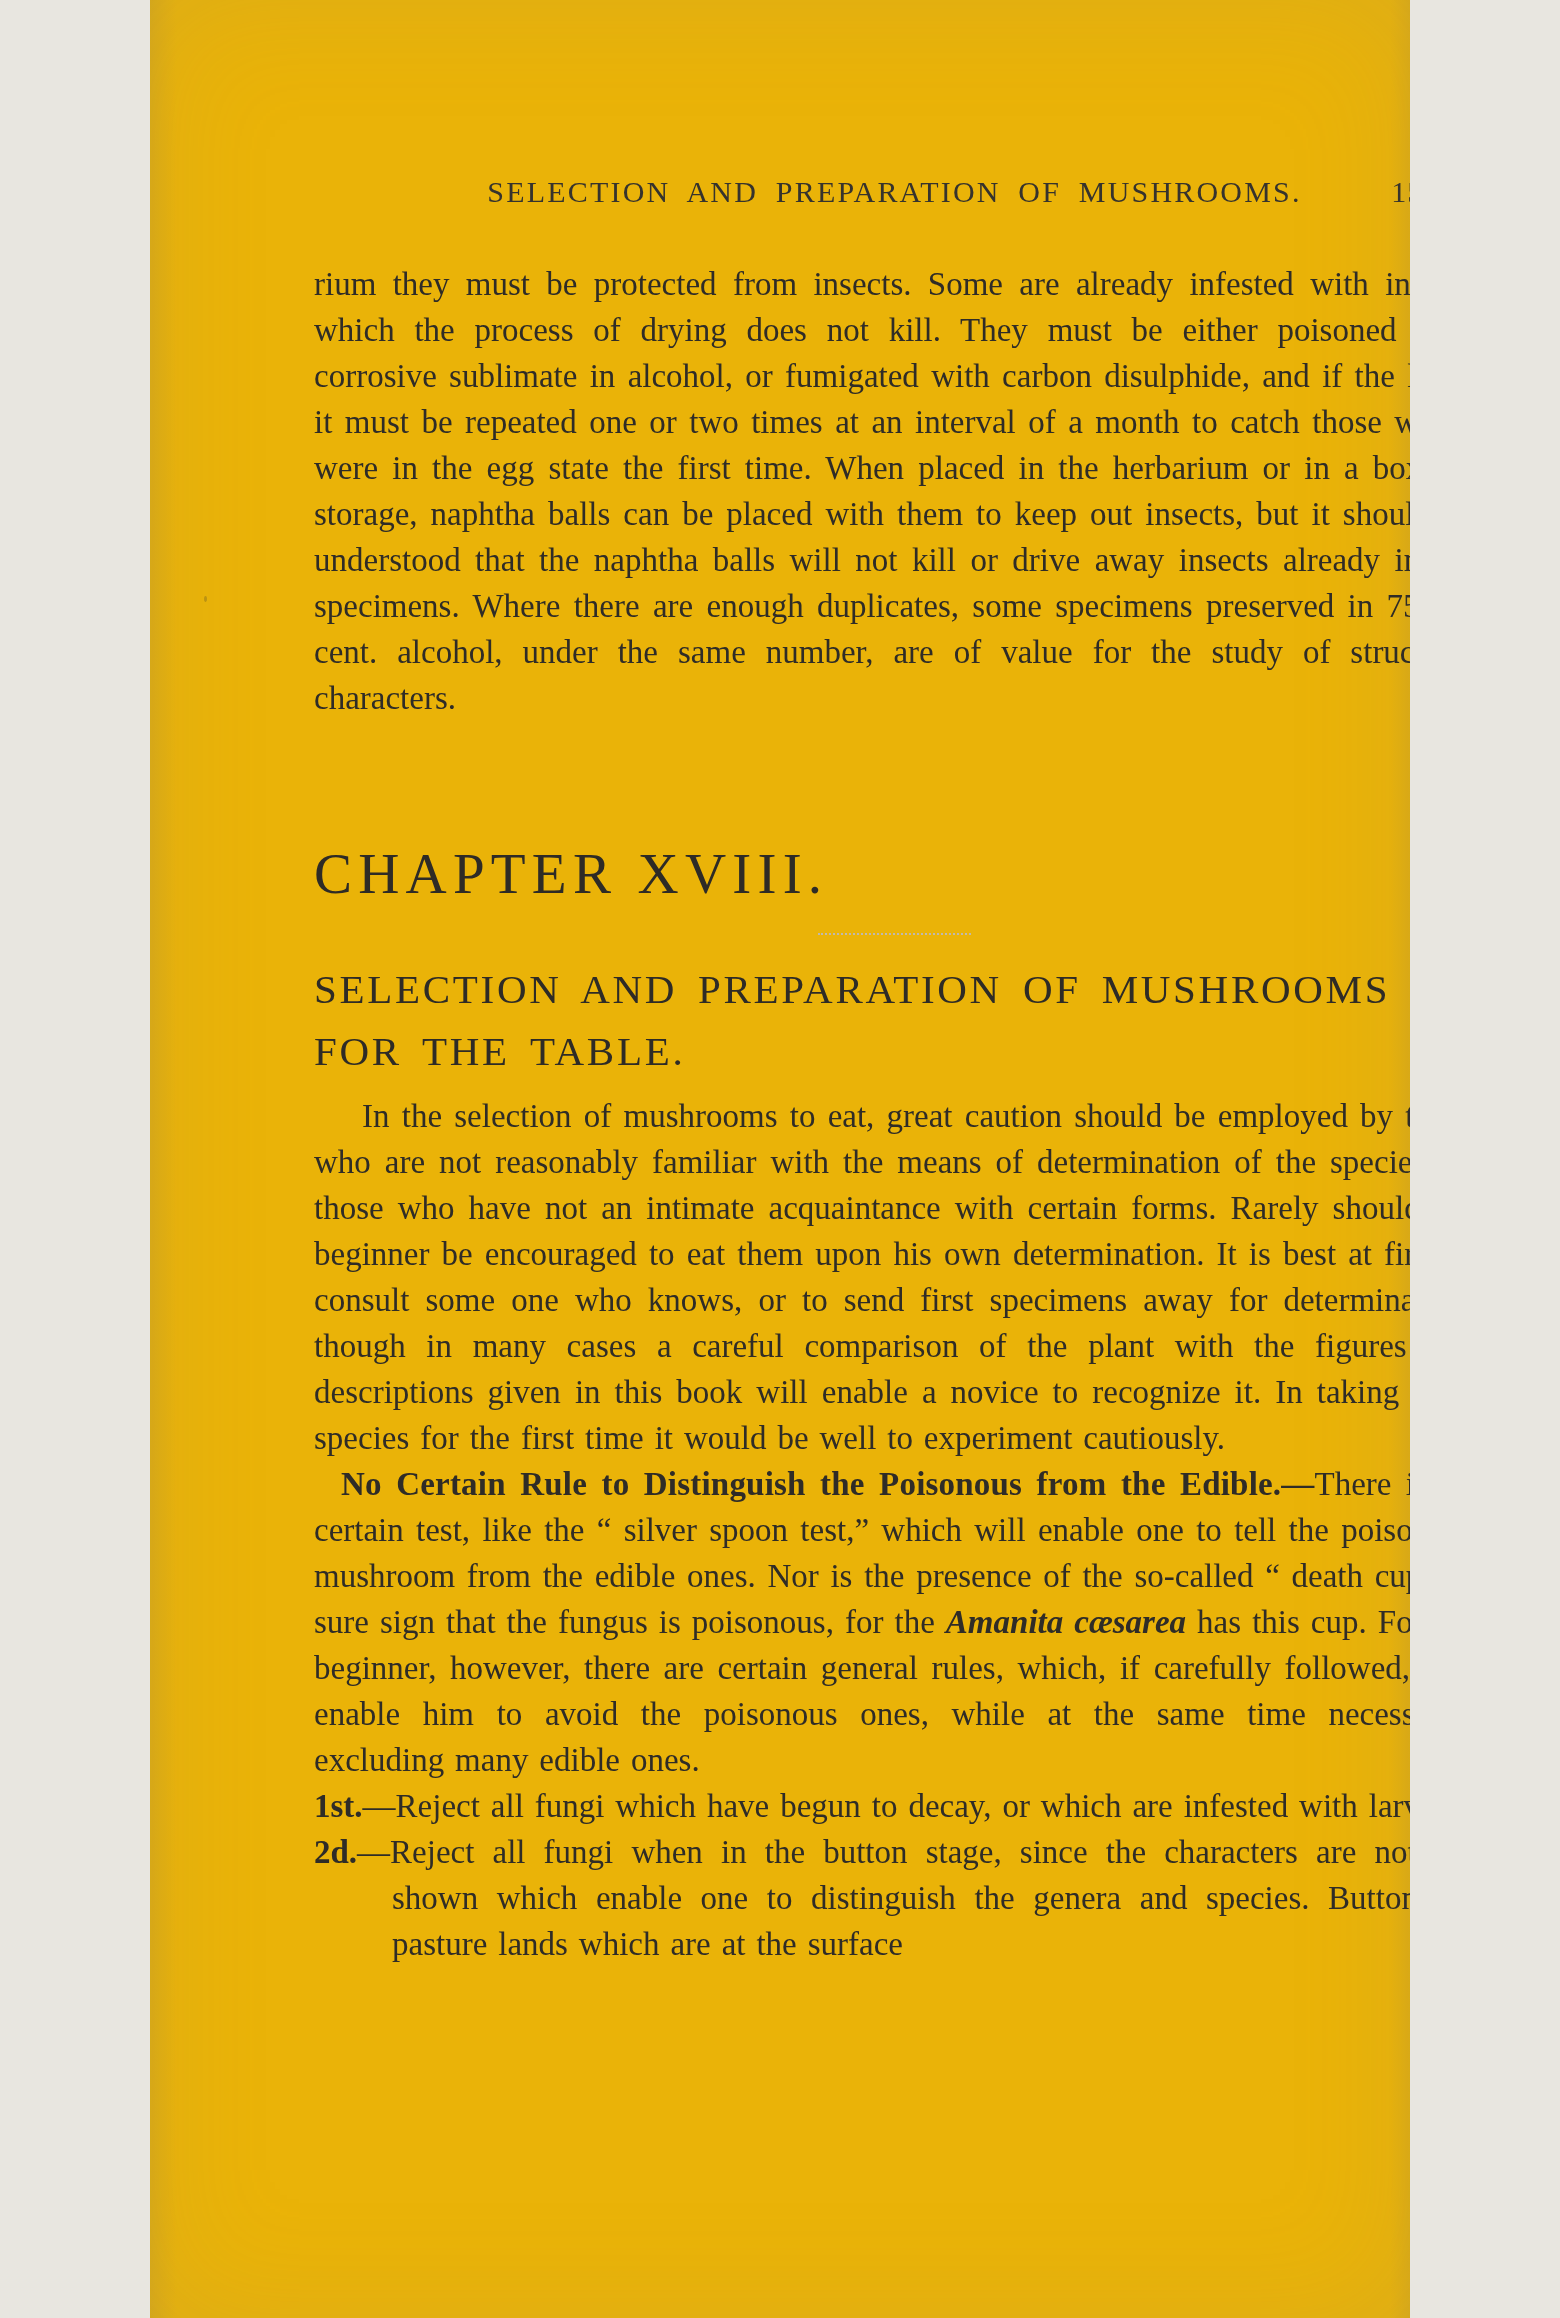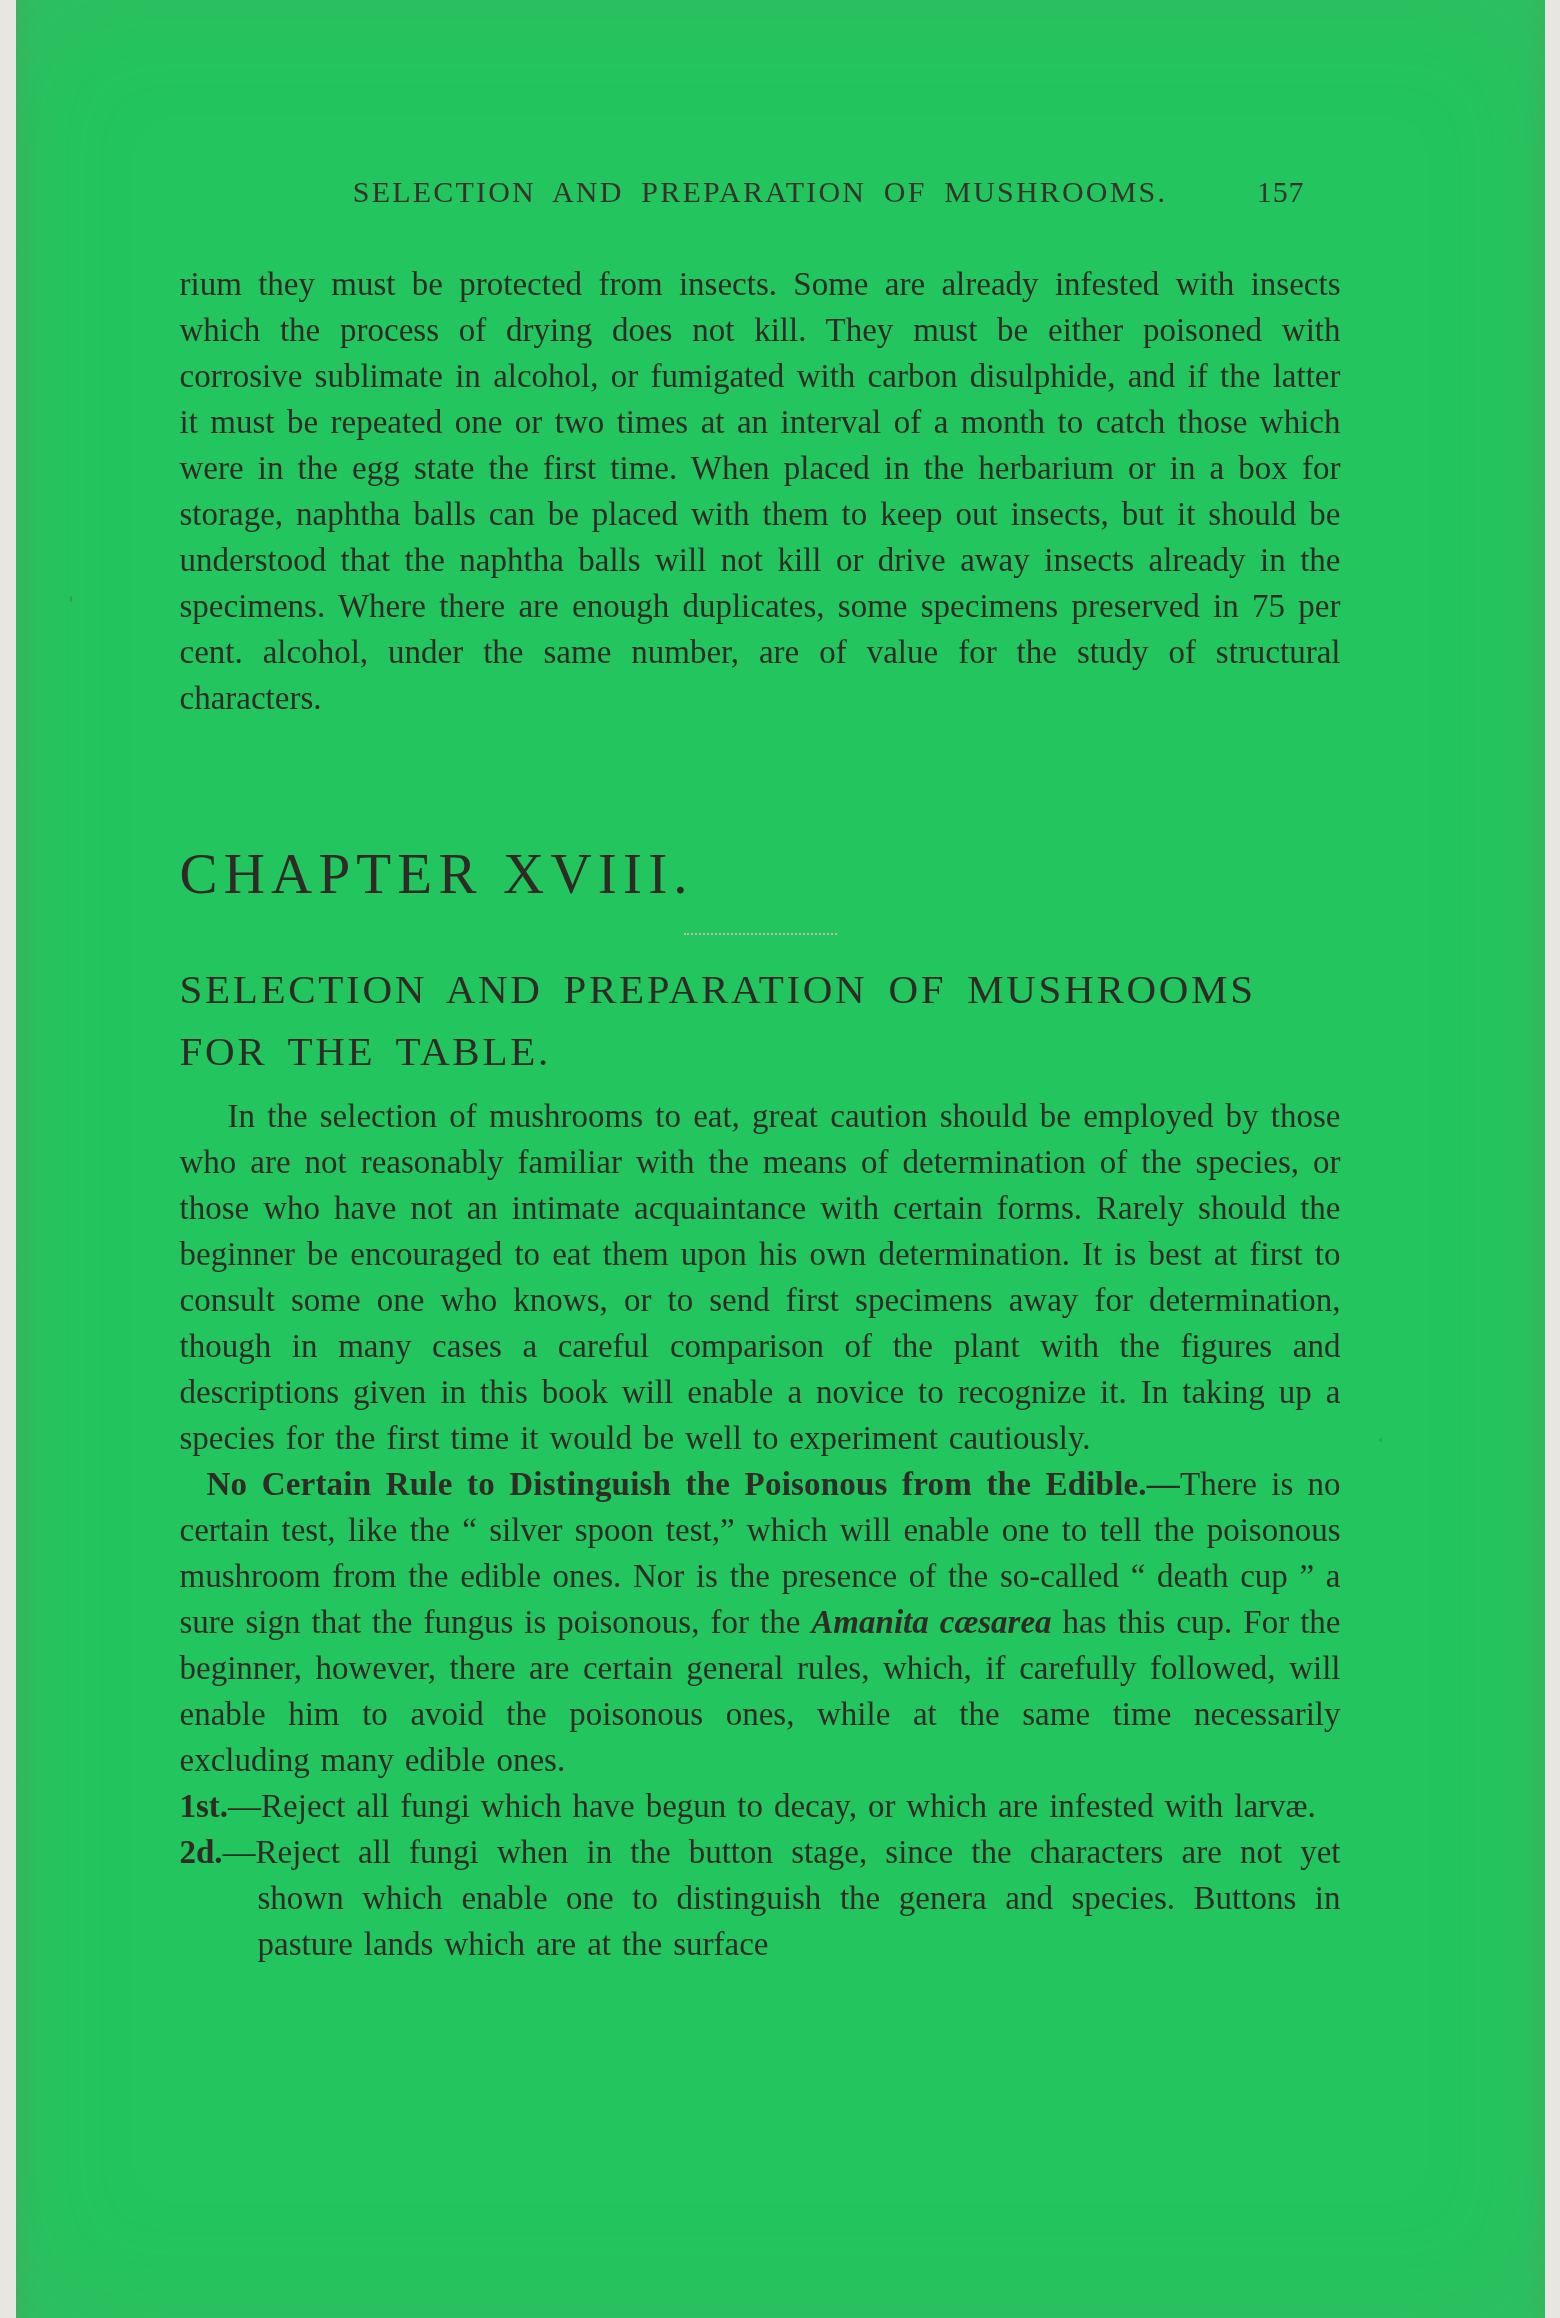--- a/index.html
+++ b/index.html
@@ -3,24 +3,24 @@
 <meta charset="utf-8">
 <title>Book Page Scan</title>
 <style>
   html, body {
     margin: 0;
     padding: 0;
     background: #e8e6e0;
   }
   .page {
     position: relative;
-    width: 1529px;
+    width: 1260px;
     height: 2319px;
     margin: 0 auto;
-    background: #22c55e;
+    background: #eab308;
     overflow: hidden;
     font-family: "Liberation Serif", "DejaVu Serif", serif;
     color: #2f2c27;
     box-shadow: inset 0 0 125px rgba(150, 140, 115, 0.16);
   }
   .edge-left {
     position: absolute;
     left: 0; top: 0;
     width: 27px; height: 100%;
     background: linear-gradient(90deg, rgba(120,110,90,0.12), rgba(120,110,90,0));

